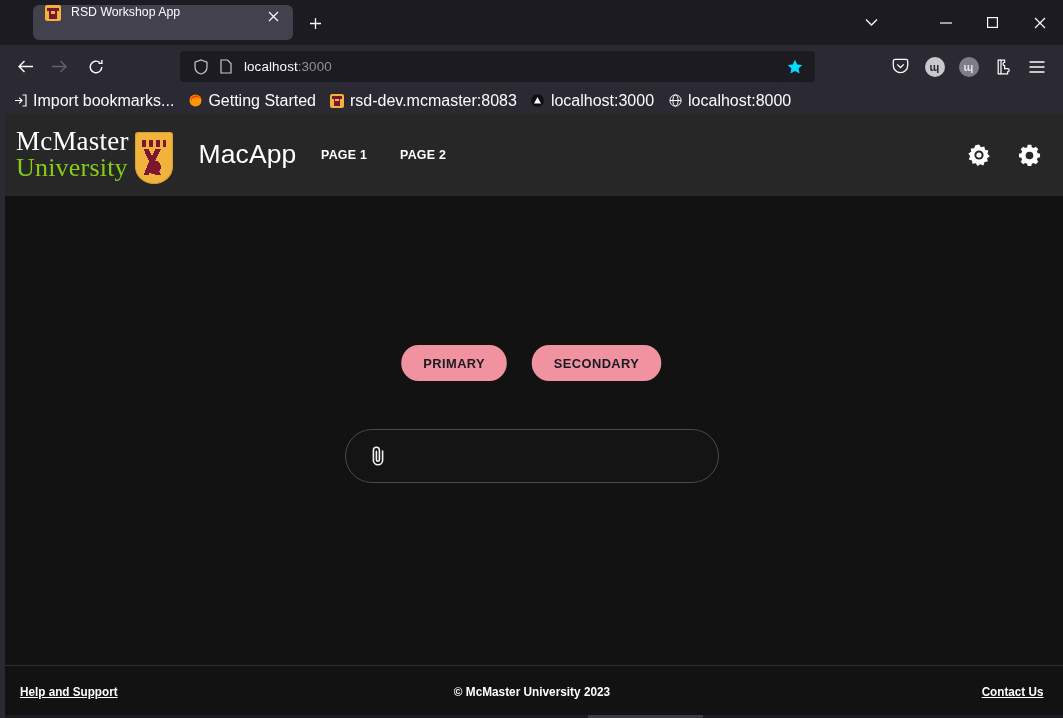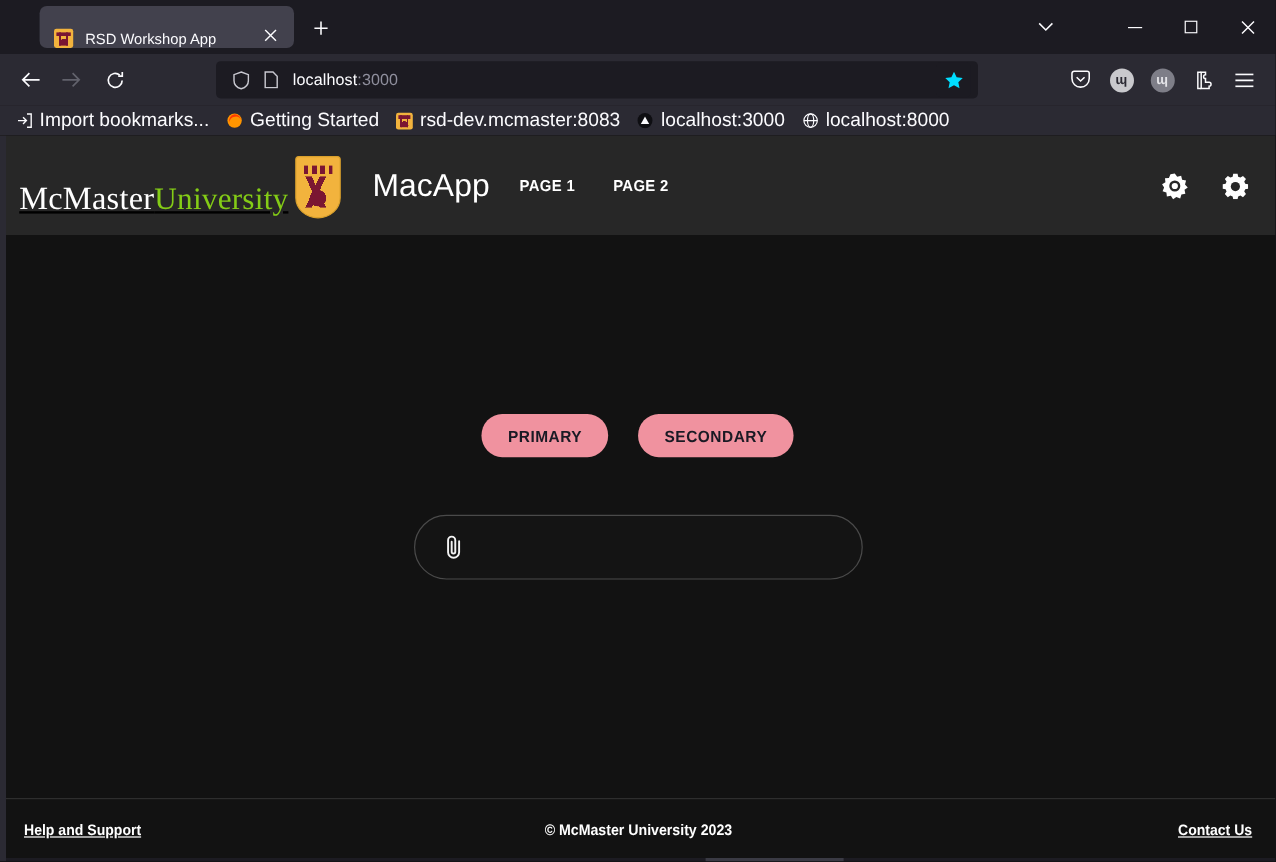--- a/index.html
+++ b/index.html
@@ -12,22 +12,22 @@
   }
 
   
   .browser { width: 1063px; height: 718px; display: flex; flex-direction: column; background:#1c1b22; }
 
   .tabstrip {
     height: 45px; background:#1c1b22;
     display:flex; align-items:flex-end; padding: 0 0 0 33px; position:relative;
   }
   .tab {
-    display:flex; align-items:flex-end; gap:10px;
-    width:212px; height:35px; margin-bottom:5px;
+    display:flex; align-items:flex-start; gap:10px;
+    width:260px; height:35px; margin-bottom:5px;
     background:#42414d; border-radius:6px; padding:0 9px 0 12px;
     color:#fbfbfe; font-size:12.3px; position:relative;
   }
   .tab-favicon {
     width:16px; height:16px; border-radius:2px; flex:0 0 16px;
     background: #f2b33d; position:relative; overflow:hidden;
   }
   .tab-favicon::before {
     content:""; position:absolute; left:2px; top:2.5px; width:12px; height:11px;
     background:
@@ -96,21 +96,21 @@
   }
 
   
   .viewport { flex:1; position:relative; background:#121212; overflow:hidden; display:flex; flex-direction:column; }
   .edge-strip { position:absolute; left:0; top:0; width:5px; height:100%; background:#2b2a33; z-index:5;}
 
   .app-header {
     height:83px; background:#272727; display:flex; align-items:center; padding:0 22px 0 16px; flex:0 0 83px;
   }
   .logo { display:flex; align-items:flex-end; gap:6px; flex:0 0 auto; }
-  .logo-words { display:flex; flex-direction:row; line-height:1;text-decoration:underline; }
+  .logo-words { display:flex; flex-direction:column; line-height:1; }
   .logo-words .l1 {
     font-family:"Liberation Serif", serif; font-size:27px; color:#fff; letter-spacing:.2px; line-height:.98;
   }
   .logo-words .l2 {
     font-family:"Liberation Serif", serif; font-size:26px; color:#84cc16; letter-spacing:.2px; line-height:1.05;
   }
   .crest {
     width:38px; height:52px; margin-bottom:-3px; position:relative;
     background:#f2b33d;
     border-radius:3px 3px 50% 50% / 3px 3px 33% 33%;

